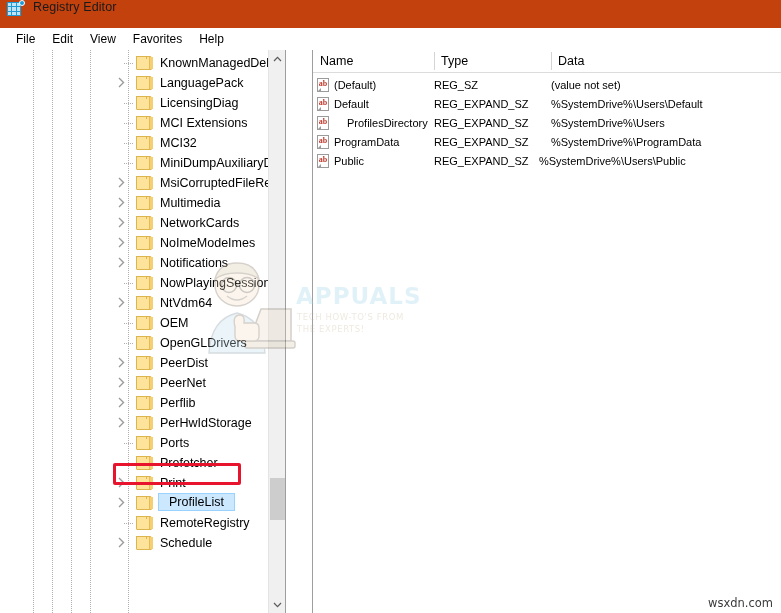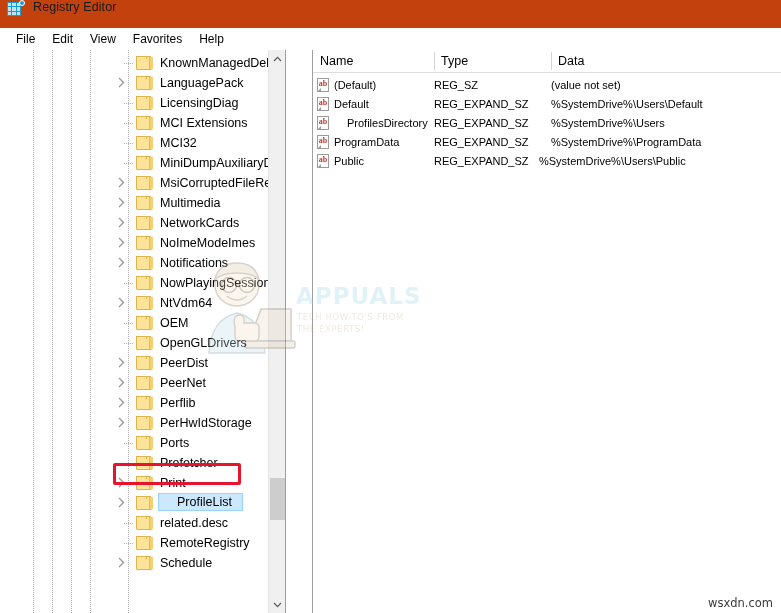--- a/index.html
+++ b/index.html
@@ -174,21 +174,21 @@
     font-size: 12.5px;
     color: #000000;
     padding: 0 4px 0 2px;
   }
   .tree-row.selected .tree-label {
     background: #cce8ff;
     border: 1px solid #99d1ff;
     height: 18px;
     line-height: 17px;
     box-sizing: border-box;
-    padding: 0 10px 0 18px;
+    padding: 0 10px 0 10px;
   }
 
   
   .guide {
     position: absolute;
     top: 0;
     width: 1px;
     height: 563px;
     background-image: linear-gradient(to bottom, #b0b0b0 1px, transparent 1px);
     background-size: 1px 2px;
@@ -690,29 +690,20 @@
           </div>
           <div class="tree-label">ProfileList</div>
         </div>
         <div class="tree-row">
           <div class="elbow"></div>
           <div class="folder">
             <div class="back"></div>
             <div class="tab"></div>
             <div class="spine"></div>
           </div>
-          <div class="tree-label">related.desc</div>
-        </div>
-        <div class="tree-row">
-          <div class="elbow"></div>
-          <div class="folder">
-            <div class="back"></div>
-            <div class="tab"></div>
-            <div class="spine"></div>
-          </div>
           <div class="tree-label">RemoteRegistry</div>
         </div>
         <div class="tree-row">
           <div class="twisty">
             <svg width="7" height="11" viewBox="0 0 7 11">
               <path d="M1 1 L5.5 5.5 L1 10" fill="none" stroke="#9a9a9a" stroke-width="1.4"></path>
             </svg>
           </div>
           <div class="folder">
             <div class="back"></div>

